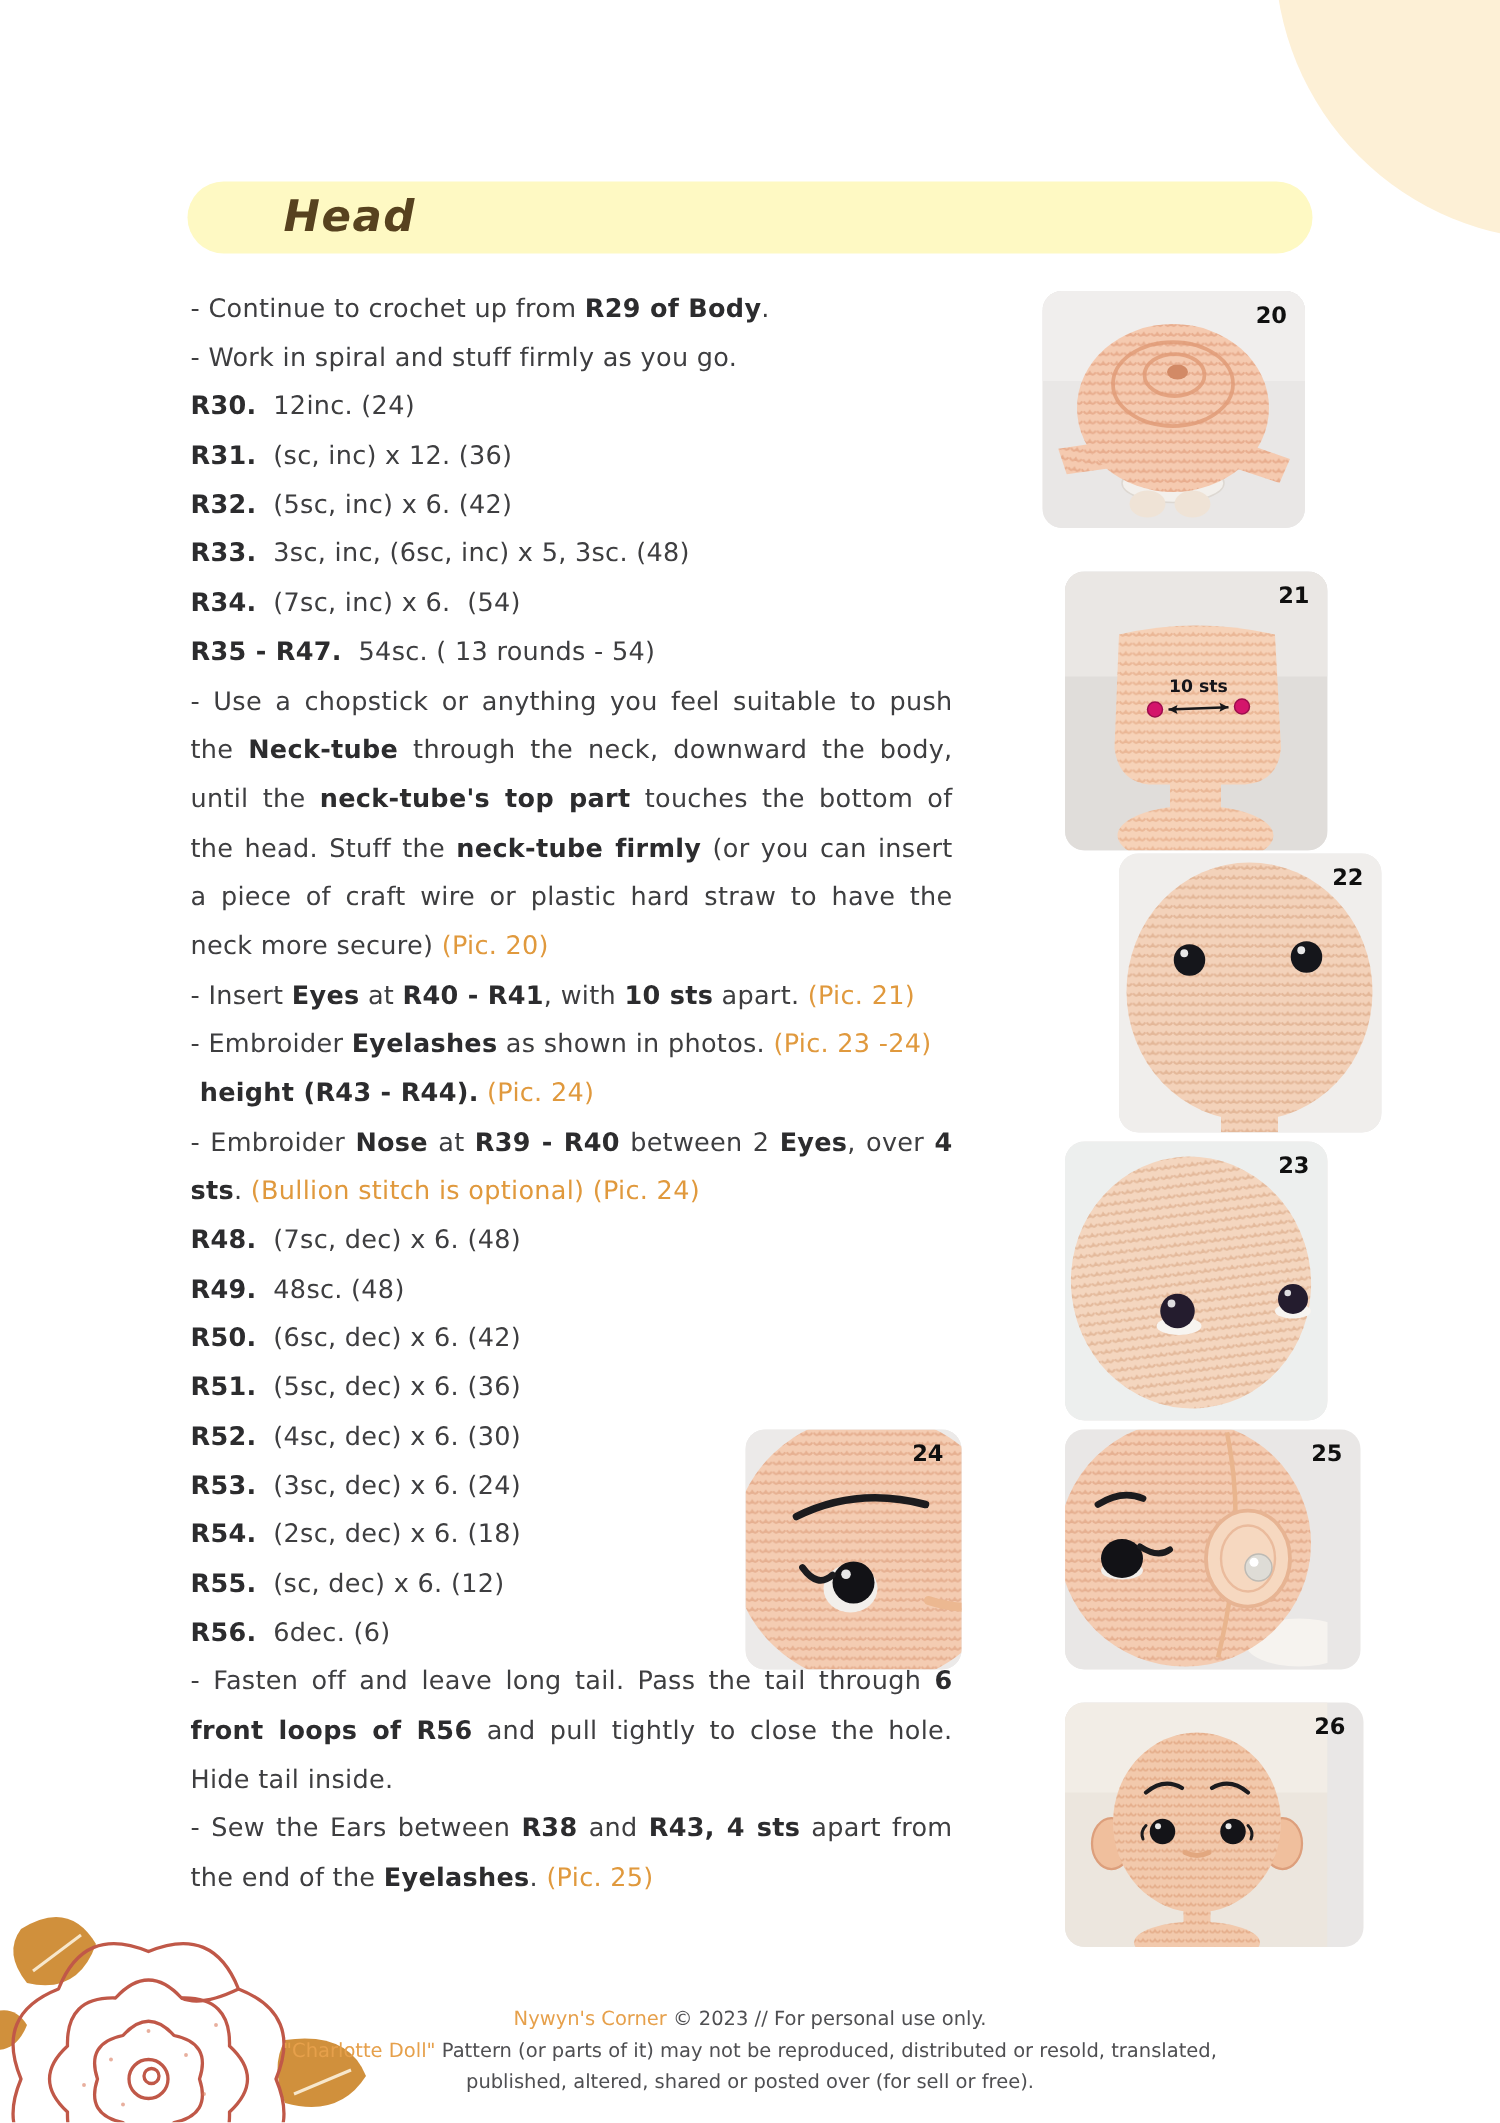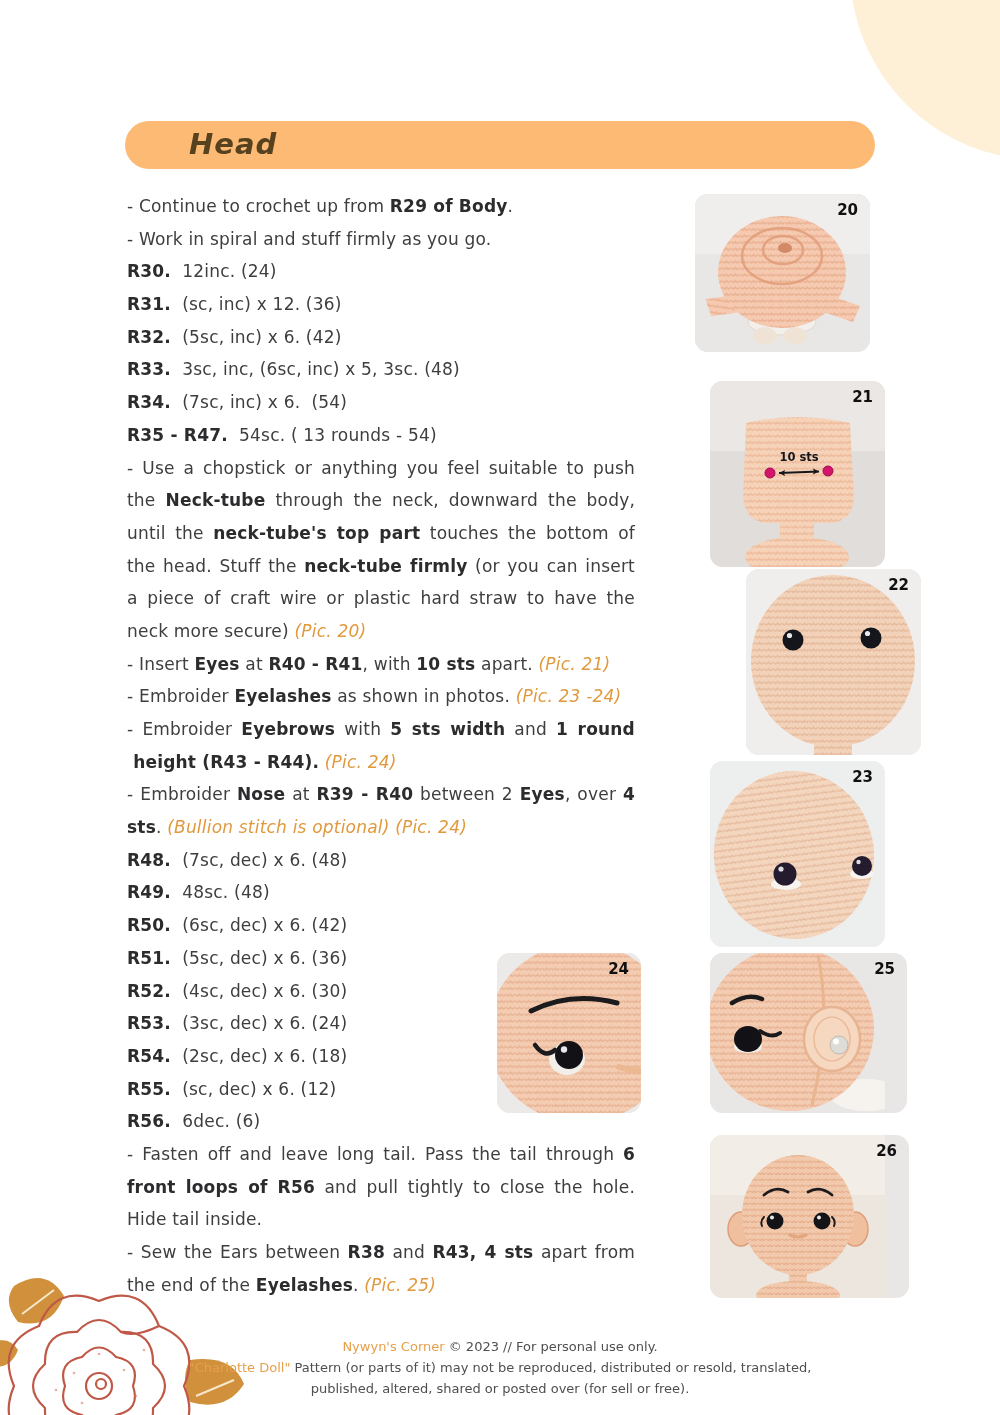--- a/index.html
+++ b/index.html
@@ -2,30 +2,30 @@
 <html><head>
 <meta charset="utf-8">
 <style>
   html,body{margin:0;padding:0;}
   body{width:1000px;height:1415px;position:relative;overflow:hidden;background:#ffffff;
        font-family:"DejaVu Sans","Liberation Sans",sans-serif;}
   .abs{position:absolute;}
   
   #corner-circle{left:850px;top:-222px;width:382px;height:382px;border-radius:50%;background:#fdf0d6;}
   
-  #banner{left:125px;top:121px;width:750px;height:48px;border-radius:25px;background:#fdba74;}
+  #banner{left:125px;top:121px;width:750px;height:48px;border-radius:25px;background:#fef9c3;}
   #banner .title{position:absolute;left:64px;top:6px;font-size:29px;font-weight:bold;font-style:italic;
                  color:#57421f;letter-spacing:1px;}
   
   #text-column{left:127px;top:190px;width:508px;}
   .tline{display:block;height:32.7px;line-height:32.7px;font-size:17px;color:#3e3e40;
          white-space:pre-wrap;letter-spacing:.2px;}
   .tline.jst{text-align:justify;text-align-last:justify;}
   .seg-b{font-weight:bold;color:#2c2c2e;margin-top:33px;}
-  .seg-a{color:#e0993d;font-style:italic;}
+  .seg-a{color:#e0993d;}
   
   .photo{position:absolute;border-radius:13px;overflow:hidden;background:#e9e7e6;}
   .photo svg{display:block;}
   .pnum{position:absolute;top:7px;right:12px;font-size:15px;font-weight:bold;color:#101010;}
   
   #footer{left:0;top:1336px;width:1000px;text-align:center;font-size:13px;line-height:21px;color:#4f4f52;z-index:3;}
   .f-accent{color:#e6a04b;}
   
   #flower{left:-16px;top:1258px;width:280px;height:157px;z-index:1;}
 </style>
@@ -48,21 +48,20 @@
     <div class="tline"><span class="seg-b">R34.</span><span class="seg-n">  (7sc, inc) x 6.  (54)</span></div>
     <div class="tline"><span class="seg-b">R35 - R47.</span><span class="seg-n">  54sc. ( 13 rounds - 54)</span></div>
     <div class="tline jst"><span class="seg-n">- Use a chopstick or anything you feel suitable to push</span></div>
     <div class="tline jst"><span class="seg-n">the </span><span class="seg-b">Neck-tube</span><span class="seg-n"> through the neck, downward the body,</span></div>
     <div class="tline jst"><span class="seg-n">until the </span><span class="seg-b">neck-tube's top part</span><span class="seg-n"> touches the bottom of</span></div>
     <div class="tline jst"><span class="seg-n">the head. Stuff the </span><span class="seg-b">neck-tube firmly</span><span class="seg-n"> (or you can insert</span></div>
     <div class="tline jst"><span class="seg-n">a piece of craft wire or plastic hard straw to have the</span></div>
     <div class="tline"><span class="seg-n">neck more secure) </span><span class="seg-a">(Pic. 20)</span></div>
     <div class="tline"><span class="seg-n">- Insert </span><span class="seg-b">Eyes</span><span class="seg-n"> at </span><span class="seg-b">R40 - R41</span><span class="seg-n">, with </span><span class="seg-b">10 sts</span><span class="seg-n"> apart. </span><span class="seg-a">(Pic. 21)</span></div>
     <div class="tline"><span class="seg-n">- Embroider </span><span class="seg-b">Eyelashes</span><span class="seg-n"> as shown in photos. </span><span class="seg-a">(Pic. 23 -24)</span></div>
-    <div class="tline jst"><span class="seg-n">- Embroider </span><span class="seg-b">Eyebrows</span><span class="seg-n"> with </span><span class="seg-b">5 sts width</span><span class="seg-n"> and </span><span class="seg-b">1 round</span></div>
     <div class="tline"><span class="seg-b"> height (R43 - R44).</span><span class="seg-n"> </span><span class="seg-a">(Pic. 24)</span></div>
     <div class="tline jst"><span class="seg-n">- Embroider </span><span class="seg-b">Nose</span><span class="seg-n"> at </span><span class="seg-b">R39 - R40</span><span class="seg-n"> between 2 </span><span class="seg-b">Eyes</span><span class="seg-n">, over </span><span class="seg-b">4</span></div>
     <div class="tline"><span class="seg-b">sts</span><span class="seg-n">. </span><span class="seg-a">(Bullion stitch is optional) (Pic. 24)</span></div>
     <div class="tline"><span class="seg-b">R48.</span><span class="seg-n">  (7sc, dec) x 6. (48)</span></div>
     <div class="tline"><span class="seg-b">R49.</span><span class="seg-n">  48sc. (48)</span></div>
     <div class="tline"><span class="seg-b">R50.</span><span class="seg-n">  (6sc, dec) x 6. (42)</span></div>
     <div class="tline"><span class="seg-b">R51.</span><span class="seg-n">  (5sc, dec) x 6. (36)</span></div>
     <div class="tline"><span class="seg-b">R52.</span><span class="seg-n">  (4sc, dec) x 6. (30)</span></div>
     <div class="tline"><span class="seg-b">R53.</span><span class="seg-n">  (3sc, dec) x 6. (24)</span></div>
     <div class="tline"><span class="seg-b">R54.</span><span class="seg-n">  (2sc, dec) x 6. (18)</span></div>

